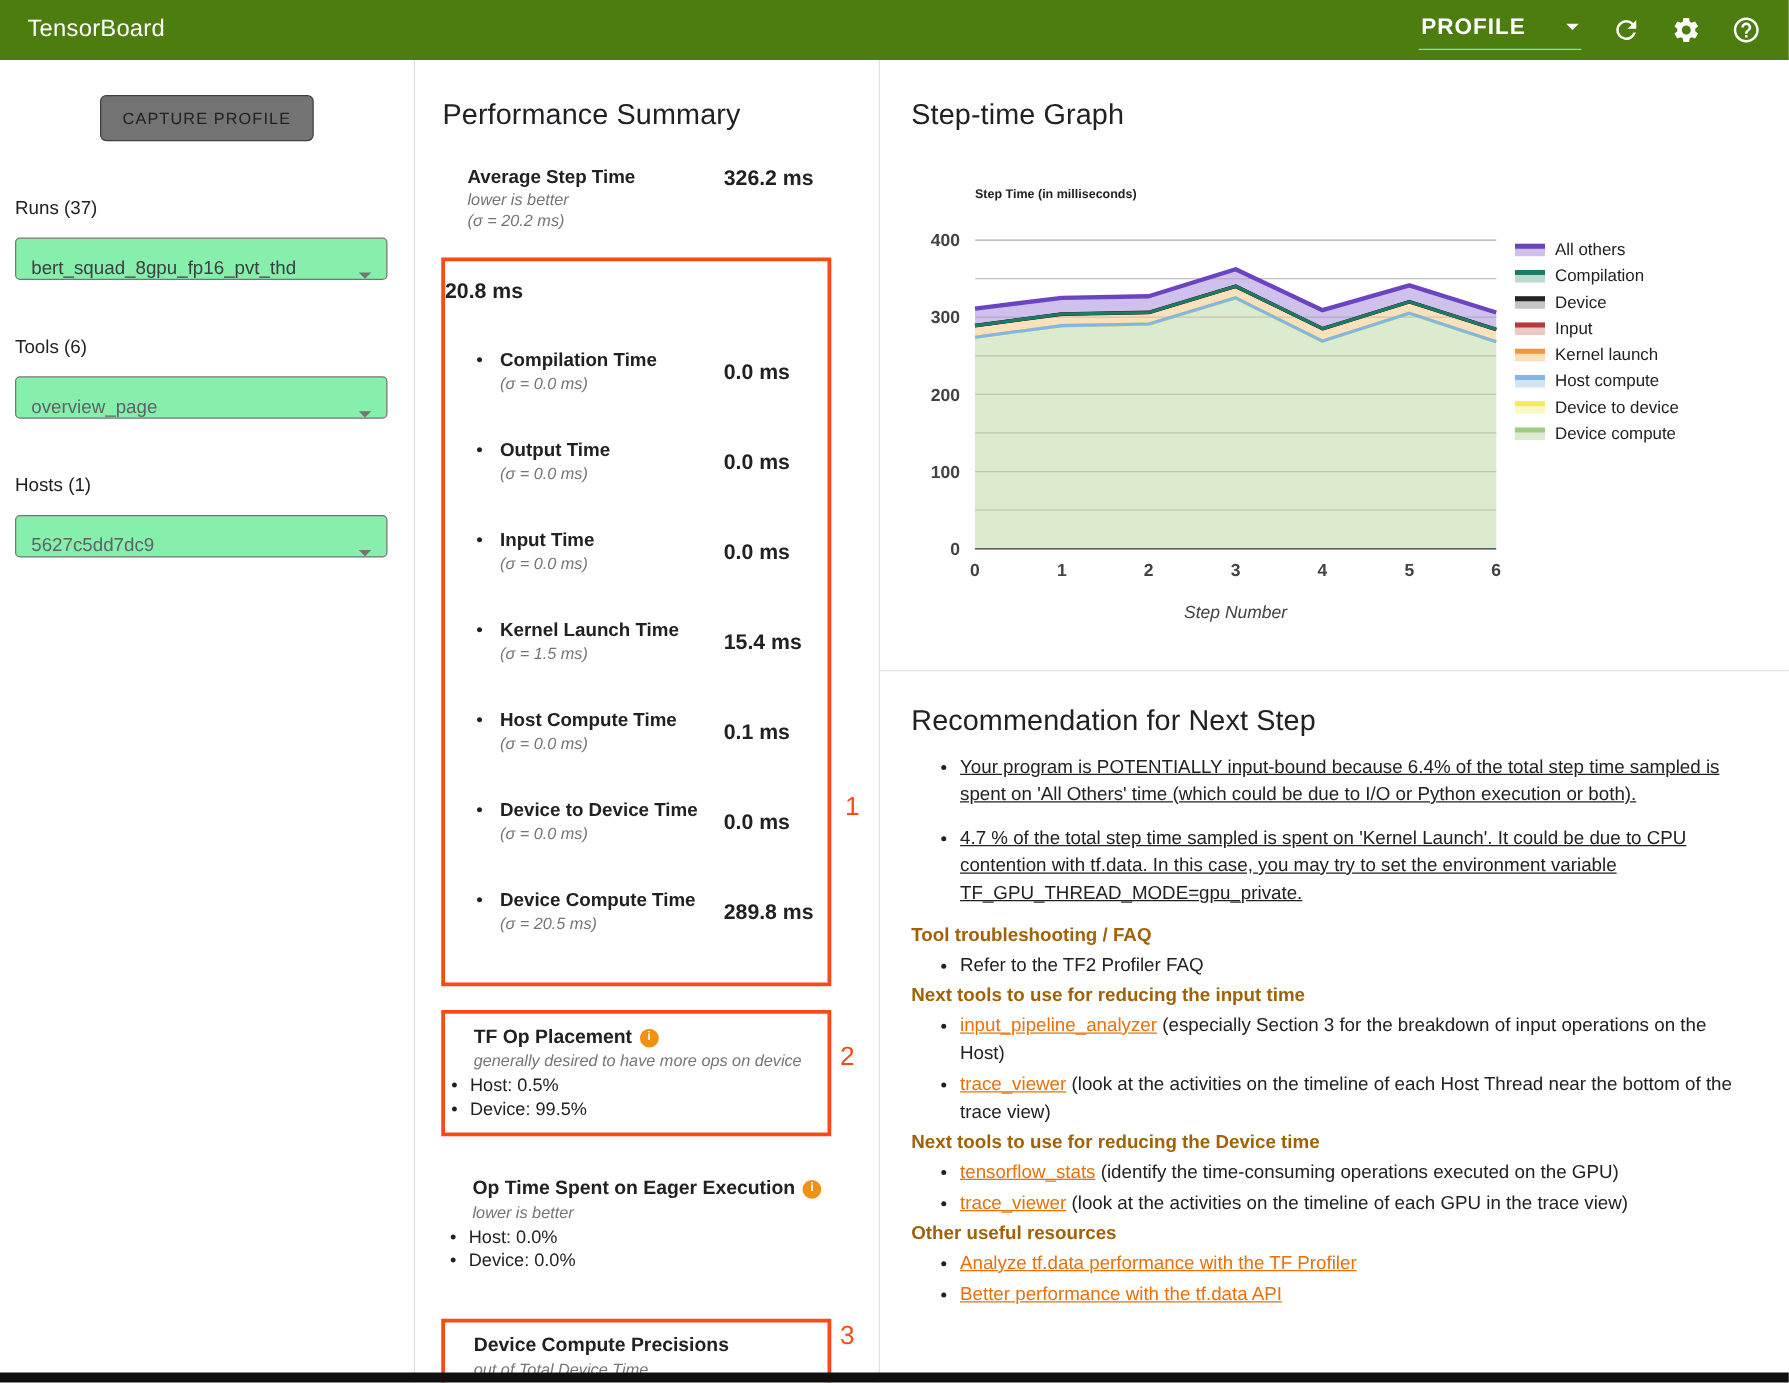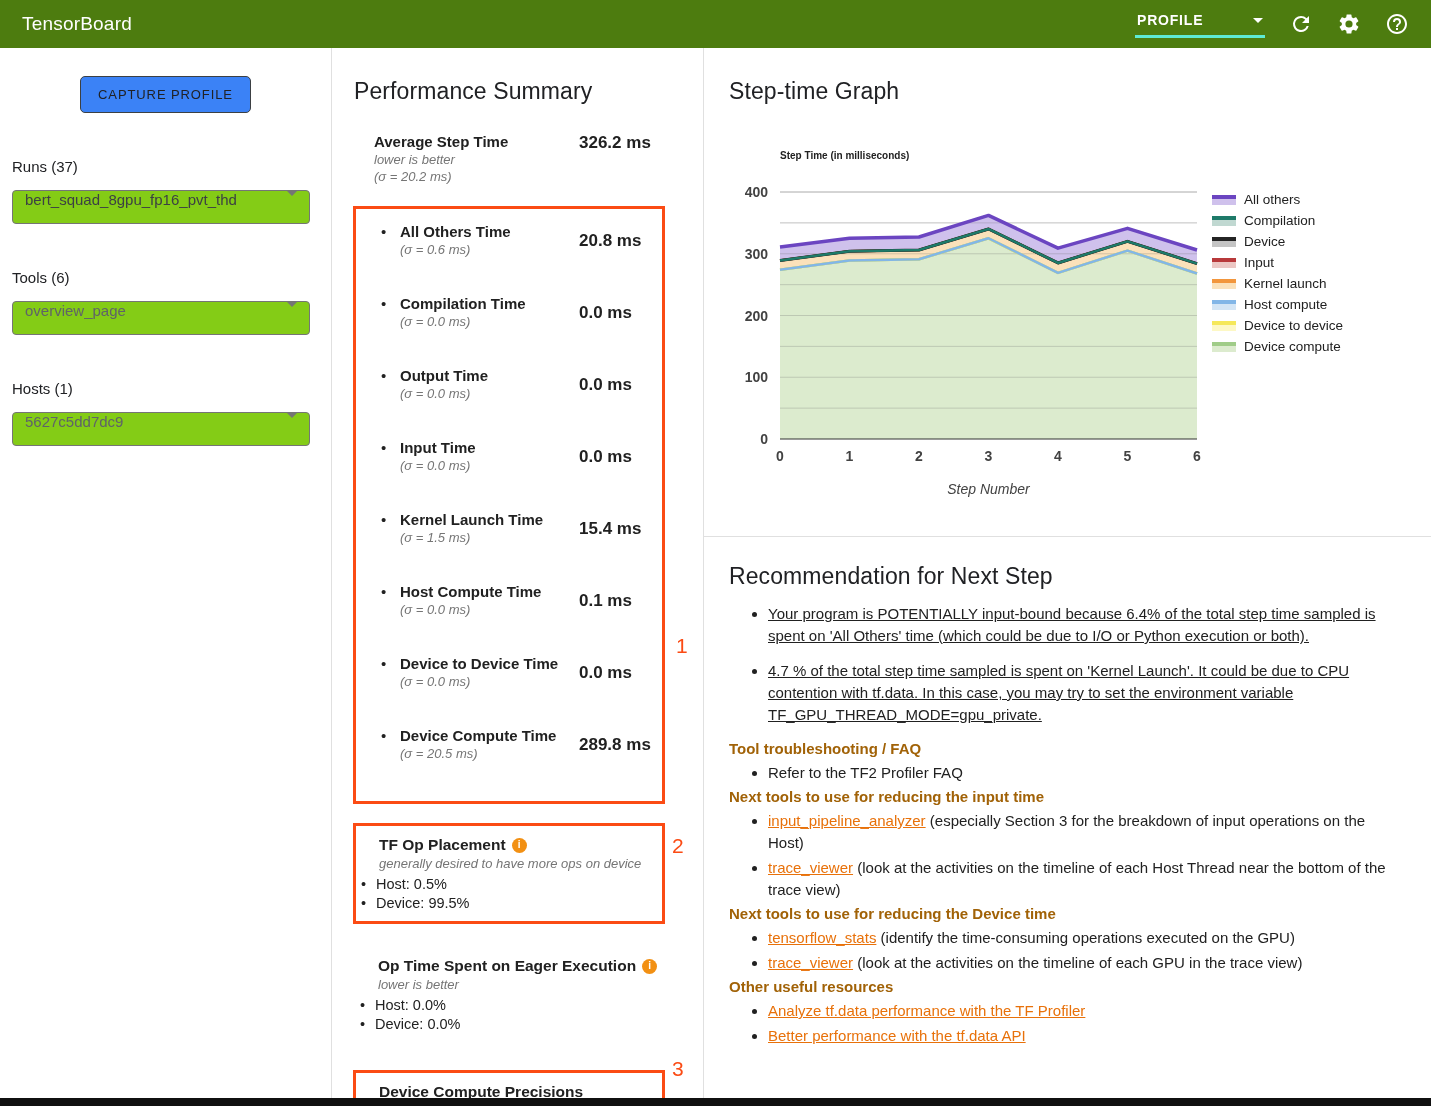--- a/index.html
+++ b/index.html
@@ -4,43 +4,43 @@
 <style>
   * { box-sizing: border-box; margin: 0; padding: 0; }
   html,body { width: 1431px; height: 1106px; overflow: hidden; background: #fff;
     font-family: "Liberation Sans", sans-serif; color: #212121; }
 
   
   .hdr { position: absolute; left:0; top:0; width:100%; height:48px;
     display:flex; align-items:center; padding:0 22px; z-index:5; }
   .hdr-title { color:#fff; font-size:19px; font-weight:500; letter-spacing:.2px; }
   .hdr-right { margin-left:auto; display:flex; align-items:center; gap:24px; }
-  .dash-select { width:130px; color:#fff; font-size:14px; font-weight:700;
-    letter-spacing:.8px; border-bottom:3px solid #5eead4; padding:2px 2px 7px 2px;
+  .dash-select { width:130px; color:#fff; font-size:18px; font-weight:700;
+    letter-spacing:.8px; border-bottom:1px solid #5eead4; padding:2px 2px 7px 2px;
     display:flex; align-items:center; cursor:pointer; }
   .dash-select .caret { margin-left:auto; width:0; height:0;
     border-left:5px solid transparent; border-right:5px solid transparent;
     border-top:5px solid #fff; }
   .hicon { width:24px; height:24px; cursor:pointer; }
 
   
   .main { position:absolute; top:48px; left:0; width:1431px; height:1058px; display:flex; }
   .sidebar { width:332px; border-right:1px solid #e0e0e0; padding-top:28px; }
   .mid { width:372px; border-right:1px solid #e0e0e0; position:relative;
     padding:30px 0 0 22px; overflow:hidden; }
   .rightcol { flex:1; position:relative; }
 
   
-  .cap-btn { display:block; margin:0 auto; background:#3b82f6; border:1px solid #3c4043;
+  .cap-btn { display:block; margin:0 auto; background:#737373; border:1px solid #3c4043;
     border-radius:5px; padding:10px 17px; font-size:13px; font-weight:500;
     letter-spacing:.9px; color:#202124; cursor:pointer; font-family:inherit; }
   .sgroup { margin-top:45px; padding-left:12px; padding-right:21px; }
   .sgroup .slabel { font-size:15px; font-weight:500; color:#202124; margin-bottom:15px; }
   .sel { height:34px; border:1px solid #757575; border-radius:4px; display:flex;
-    align-items:flex-start; padding:0 12px; font-size:15px; color:#5f6368; cursor:pointer; background:#84cc16; }
+    align-items:flex-end; padding:0 12px; font-size:15px; color:#5f6368; cursor:pointer; background:#86efac; }
   .sel .caret { margin-left:auto; width:0; height:0; border-left:5px solid transparent;
     border-right:5px solid transparent; border-top:5px solid #757575; }
 
   
   h1.sec-title { font-size:23px; font-weight:500; color:#202124; letter-spacing:.1px; }
   .avg-row { display:flex; align-items:flex-start; margin-top:28px; }
   .avg-row .lbl { width:225px; padding-left:20px; }
   .blbl { font-size:15px; font-weight:700; color:#212121; line-height:18px; }
   .note { font-style:italic; font-size:13px; color:#757575; line-height:17px; }
   .bval { font-size:17px; font-weight:700; color:#212121; white-space:nowrap; }
@@ -145,24 +145,20 @@
       <div class="lbl">
         <div class="blbl">Average Step Time</div>
         <div class="note">lower is better</div>
         <div class="note">(σ = 20.2 ms)</div>
       </div>
       <div class="bval">326.2 ms</div>
     </div>
 
     <div class="redbox box1" id="breakdown-box">
         <div class="pitem">
-          <div class="lbl">
-            <div class="blbl">All Others Time</div>
-            <div class="note">(σ = 0.6 ms)</div>
-          </div>
           <div class="bval">20.8 ms</div>
         </div>
         <div class="pitem">
           <div class="lbl">
             <div class="blbl">Compilation Time</div>
             <div class="note">(σ = 0.0 ms)</div>
           </div>
           <div class="bval">0.0 ms</div>
         </div>
         <div class="pitem">

